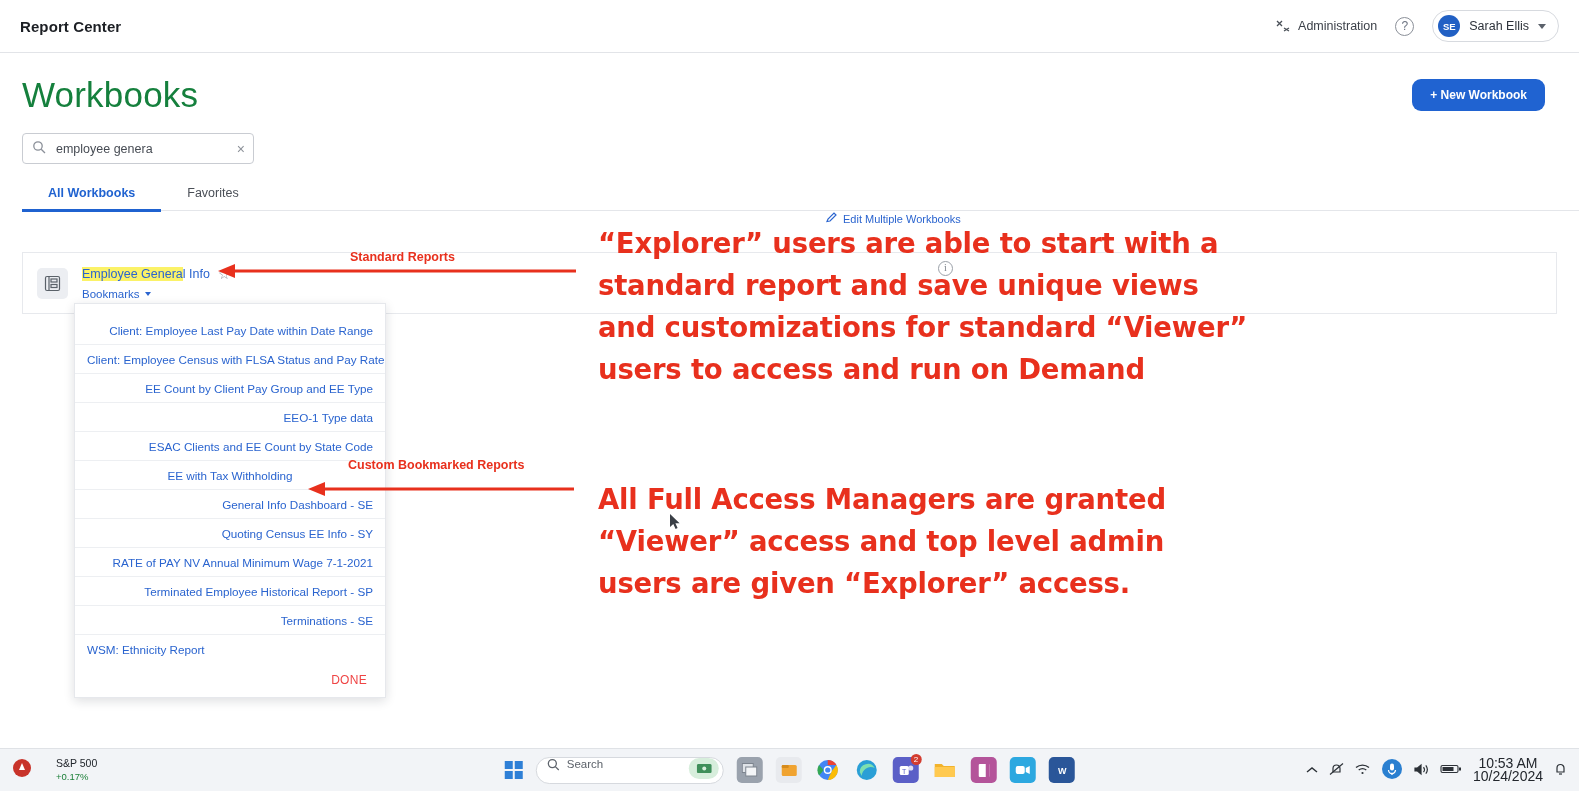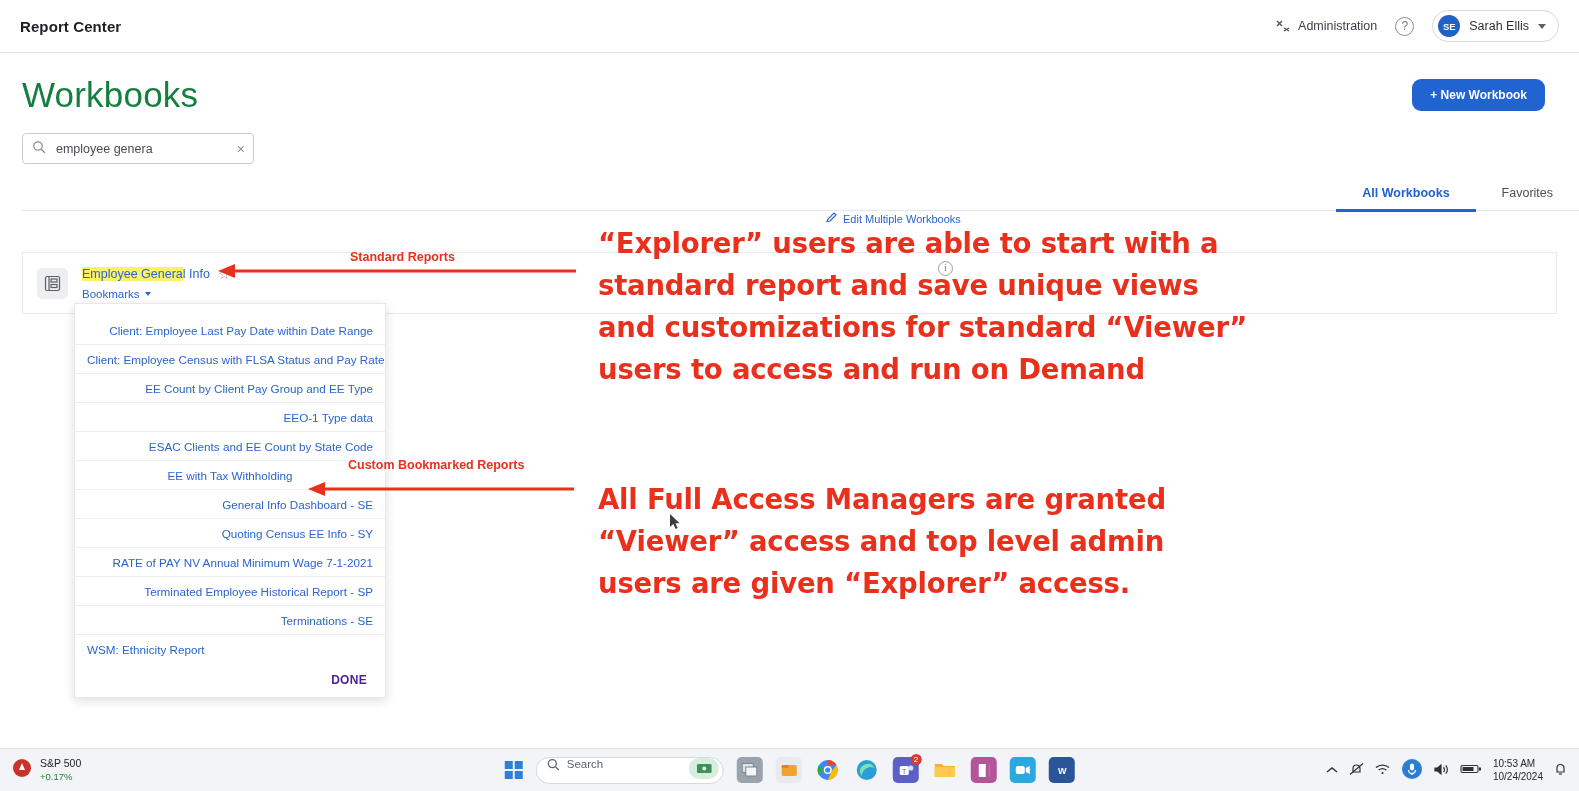--- a/index.html
+++ b/index.html
@@ -98,21 +98,20 @@
     background: transparent;
   }
   .clear-x { color: #8c9199; font-size: 14px; cursor: pointer; line-height: 1; }
 
   
   .tabs {
     margin: 22px 0 0 22px;
     display: flex; gap: 0;
     border-bottom: 1px solid #e4e6ea;
     width: calc(100% - 22px);
-    justify-content: flex-end;
   }
   .tab {
     font-size: 12.5px; color: #4a4f57;
     padding: 0 26px 10px 26px;
     position: relative;
   }
   .tab.active { color: #1f62d0; font-weight: bold; }
   .tab.active:after {
     content: ""; position: absolute; left: 0; right: 0; bottom: -1.5px;
     height: 3px; background: #1f62d0;
@@ -177,21 +176,21 @@
   .bm-list { padding: 12px 0 0 0; }
   .bm-item {
     font-size: 11.7px; color: #2a64cf;
     padding: 7.5px 12px 7.5px 12px;
     white-space: nowrap;
   }
   .bm-item.sep { border-bottom: 1px solid #edeff2; text-align: right; }
   .bm-item.centered { text-align: center; padding-left: 0; padding-right: 0; }
   .bm-done {
     position: absolute; right: 18px; bottom: 10px;
-    font-size: 12px; font-weight: bold; color: #4c1d95;
+    font-size: 12px; font-weight: normal; color: #ef4444;
     letter-spacing: .3px;
   }
 
   
   .anno-label {
     position: absolute;
     color: #e8301d;
     font-weight: bold;
     font-size: 12.5px;
     white-space: nowrap;
@@ -217,21 +216,21 @@
 
   
   .taskbar {
     position: absolute; left: 0; bottom: 0;
     width: 1579px; height: 43px;
     background: #f2f4f7;
     border-top: 1px solid #dfe2e6;
     display: flex; align-items: center;
   }
   .tb-left {
-    display: flex; align-items: center; gap: 8px;
+    display: flex; align-items: center; gap: 24px;
     padding-left: 12px; width: 300px;
   }
   .stock {
     font-size: 10.5px; color: #22262c; line-height: 13px;
   }
   .stock .pct { color: #1a7f37; font-size: 9.5px; }
   .tb-center {
     position: absolute; left: 50%; transform: translateX(-50%);
     display: flex; align-items: center; gap: 13px;
   }
@@ -253,21 +252,21 @@
   }
   .tb-icon {
     width: 26px; height: 26px; border-radius: 5px;
     display: flex; align-items: center; justify-content: center;
     font-size: 13px; color: #fff; position: relative;
   }
   .tb-right {
     margin-left: auto; display: flex; align-items: center; gap: 11px;
     padding-right: 12px; font-size: 11px; color: #2c3137;
   }
-  .clock { text-align: left; font-size: 10px; line-height: 13px; color: #23272d; }
+  .clock { text-align: center; font-size: 14px; line-height: 13px; color: #23272d; }
   .badge {
     position: absolute; top: -3px; right: -3px;
     background: #d33c2f; color: #fff;
     font-size: 8px; border-radius: 7px;
     padding: 0 3.5px; line-height: 11px;
   }
 </style>
 </head>
 <body>
 

